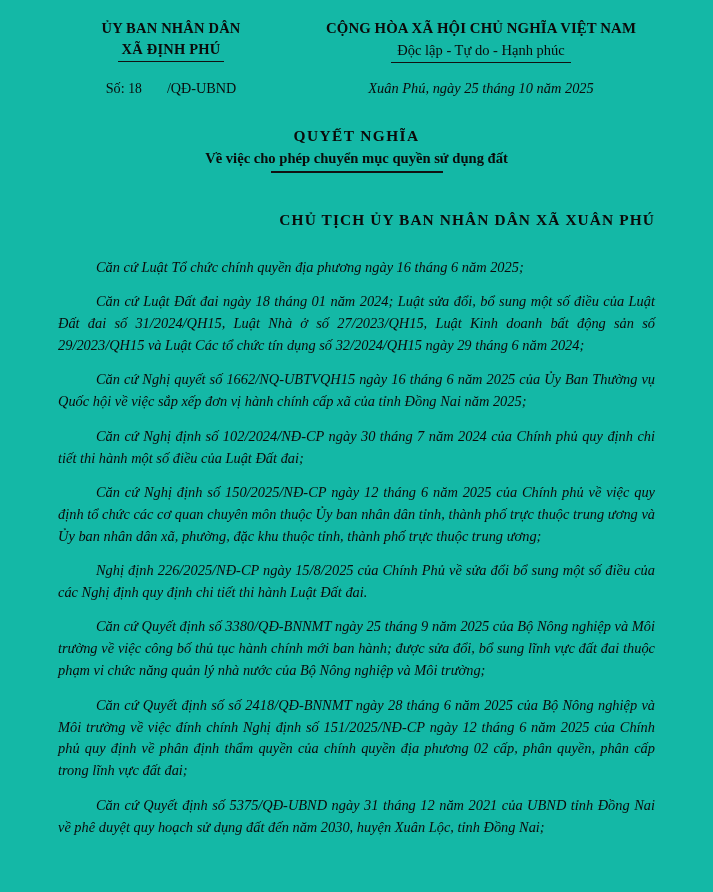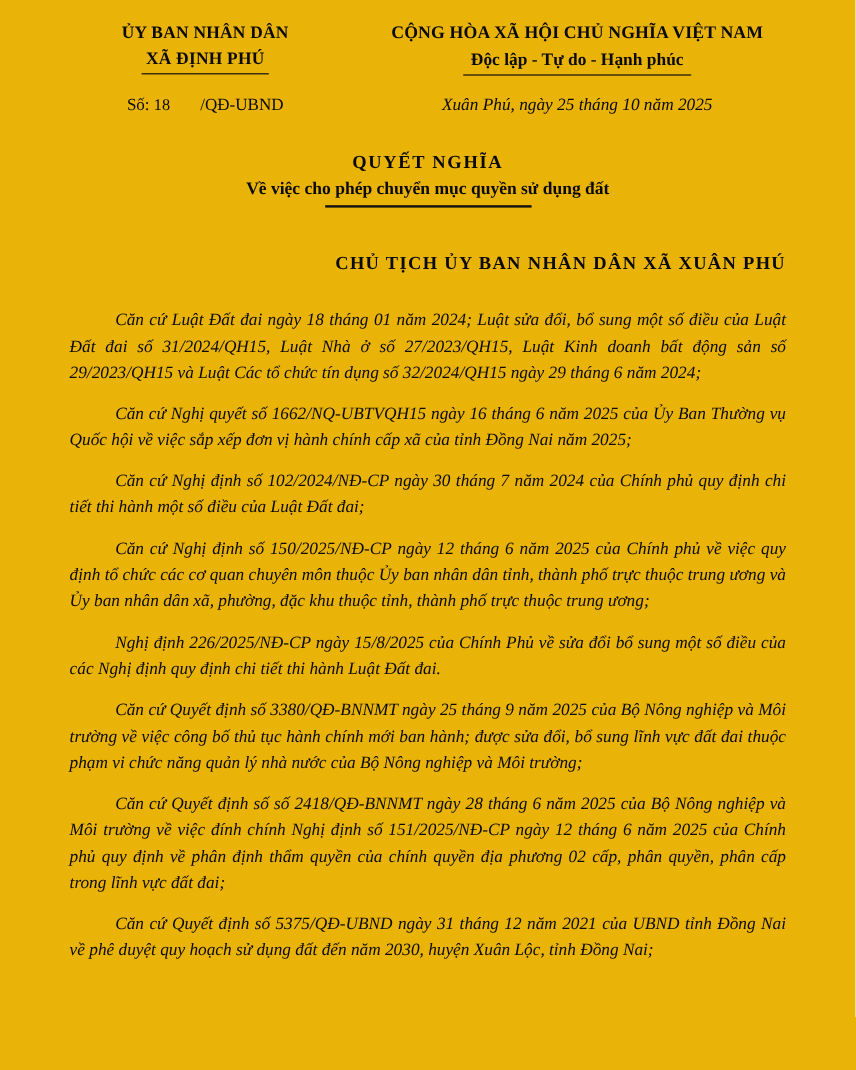--- a/index.html
+++ b/index.html
@@ -4,21 +4,21 @@
 <style>
   html, body {
     margin: 0;
     padding: 0;
     background: #ffffff;
   }
   .page {
     position: relative;
     width: 713px;
     height: 892px;
-    background: #eab308;
+    background: #14b8a6;
     font-family: "Liberation Serif", "DejaVu Serif", serif;
     color: #0a0a0a;
     overflow: hidden;
     box-sizing: border-box;
     padding: 18px 58px 0 58px;
   }
 
   
   .header {
     display: flex;
@@ -44,21 +44,21 @@
     border-bottom: 1.4px solid #111;
     padding: 0 4px 1px 4px;
   }
   .nation-line1 {
     font-weight: bold;
     font-size: 14.8px;
     line-height: 1.45;
     letter-spacing: 0.1px;
   }
   .nation-line2 {
-    font-weight: bold;
+    font-weight: normal;
     font-size: 14.5px;
     display: inline-block;
     border-bottom: 1.4px solid #111;
     padding: 0 6px 1px 6px;
     line-height: 1.45;
     margin-top: 1px;
   }
 
   
   .meta-row {
@@ -159,20 +159,21 @@
 
   <div class="title-block">
     <div class="doc-title">QUYẾT NGHĨA</div>
     <div class="doc-subtitle">Về việc cho phép chuyển mục quyền sử dụng đất</div>
     <div class="rule"></div>
   </div>
 
   <div class="authority">CHỦ TỊCH ỦY BAN NHÂN DÂN XÃ XUÂN PHÚ</div>
 
   <div class="body">
+    <p class="para">Căn cứ Luật Tổ chức chính quyền địa phương ngày 16 tháng 6 năm 2025;</p>
     <p class="para">Căn cứ Luật Đất đai ngày 18 tháng 01 năm 2024; Luật sửa đổi, bổ sung một số điều của Luật Đất đai số 31/2024/QH15, Luật Nhà ở số 27/2023/QH15, Luật Kinh doanh bất động sản số 29/2023/QH15 và Luật Các tổ chức tín dụng số 32/2024/QH15 ngày 29 tháng 6 năm 2024;</p>
     <p class="para">Căn cứ Nghị quyết số 1662/NQ-UBTVQH15 ngày 16 tháng 6 năm 2025 của Ủy Ban Thường vụ Quốc hội về việc sắp xếp đơn vị hành chính cấp xã của tỉnh Đồng Nai năm 2025;</p>
     <p class="para">Căn cứ Nghị định số 102/2024/NĐ-CP ngày 30 tháng 7 năm 2024 của Chính phủ quy định chi tiết thi hành một số điều của Luật Đất đai;</p>
     <p class="para">Căn cứ Nghị định số 150/2025/NĐ-CP ngày 12 tháng 6 năm 2025 của Chính phủ về việc quy định tổ chức các cơ quan chuyên môn thuộc Ủy ban nhân dân tỉnh, thành phố trực thuộc trung ương và Ủy ban nhân dân xã, phường, đặc khu thuộc tỉnh, thành phố trực thuộc trung ương;</p>
     <p class="para">Nghị định 226/2025/NĐ-CP ngày 15/8/2025 của Chính Phủ về sửa đổi bổ sung một số điều của các Nghị định quy định chi tiết thi hành Luật Đất đai.</p>
     <p class="para">Căn cứ Quyết định số 3380/QĐ-BNNMT ngày 25 tháng 9 năm 2025 của Bộ Nông nghiệp và Môi trường về việc công bố thủ tục hành chính mới ban hành; được sửa đổi, bổ sung lĩnh vực đất đai thuộc phạm vi chức năng quản lý nhà nước của Bộ Nông nghiệp và Môi trường;</p>
     <p class="para">Căn cứ Quyết định số số 2418/QĐ-BNNMT ngày 28 tháng 6 năm 2025 của Bộ Nông nghiệp và Môi trường về việc đính chính Nghị định số 151/2025/NĐ-CP ngày 12 tháng 6 năm 2025 của Chính phủ quy định về phân định thẩm quyền của chính quyền địa phương 02 cấp, phân quyền, phân cấp trong lĩnh vực đất đai;</p>
     <p class="para">Căn cứ Quyết định số 5375/QĐ-UBND ngày 31 tháng 12 năm 2021 của UBND tỉnh Đồng Nai về phê duyệt quy hoạch sử dụng đất đến năm 2030, huyện Xuân Lộc, tỉnh Đồng Nai;</p>
   </div>
 

